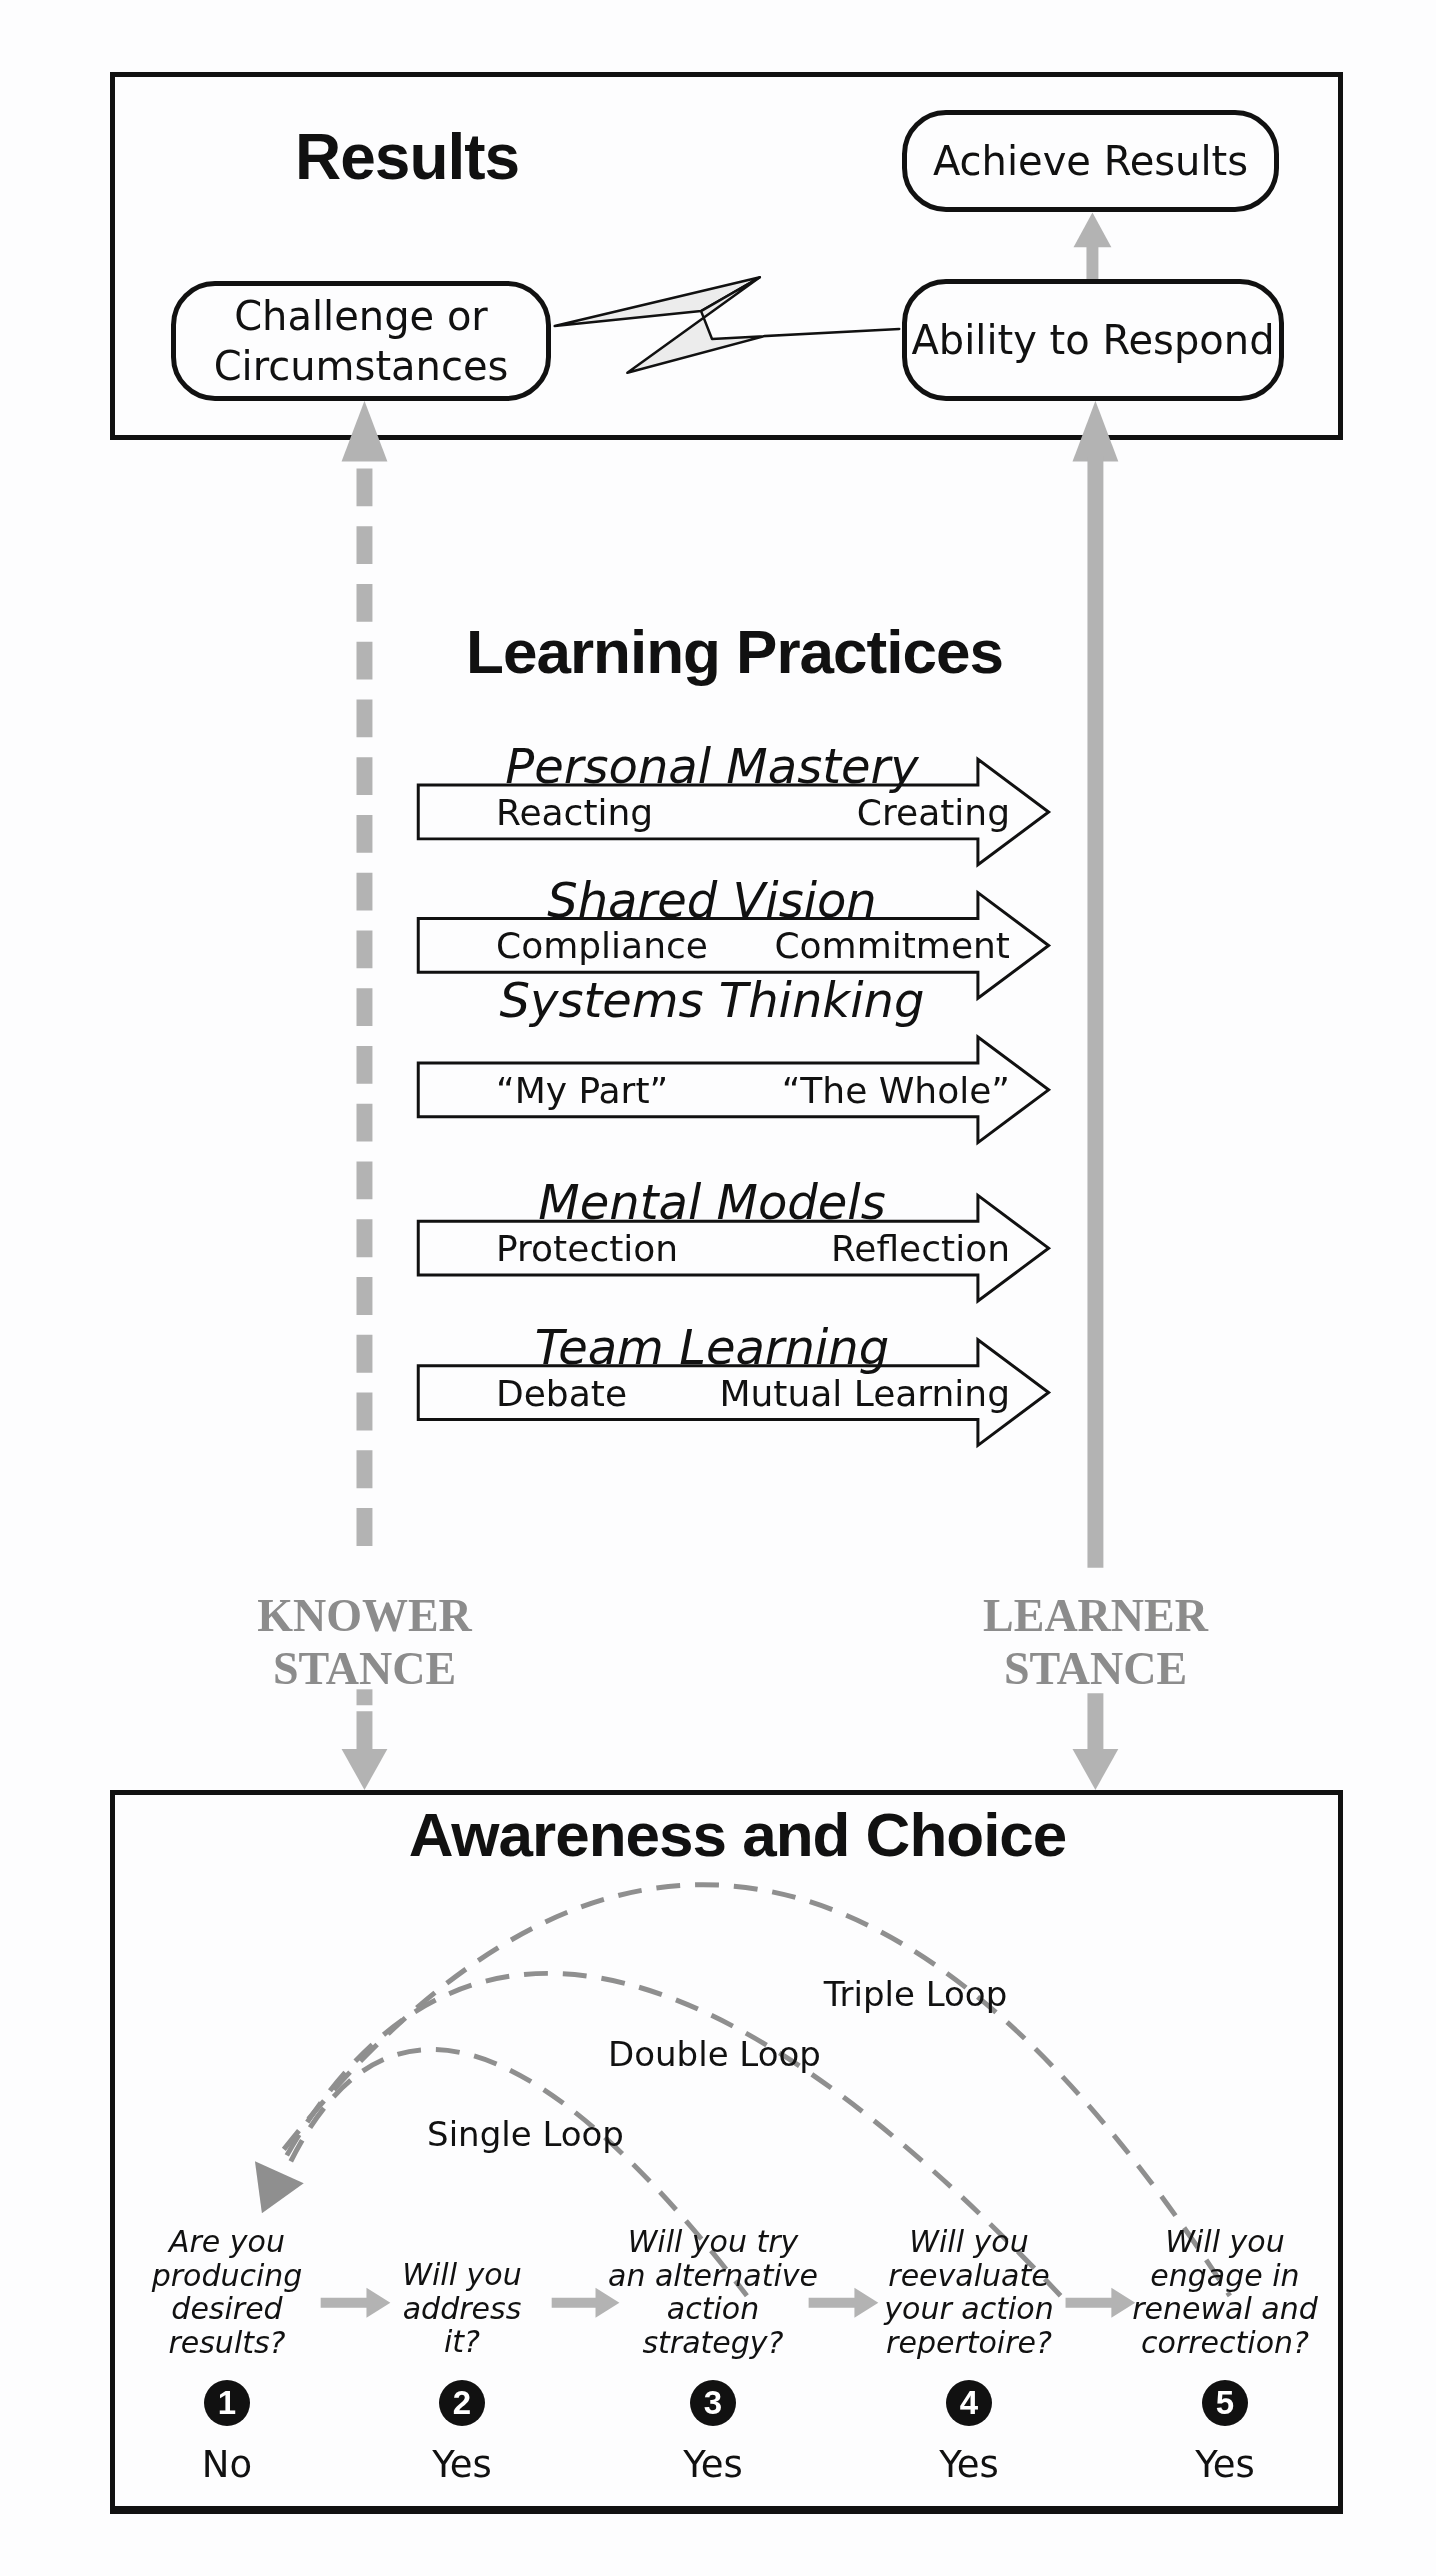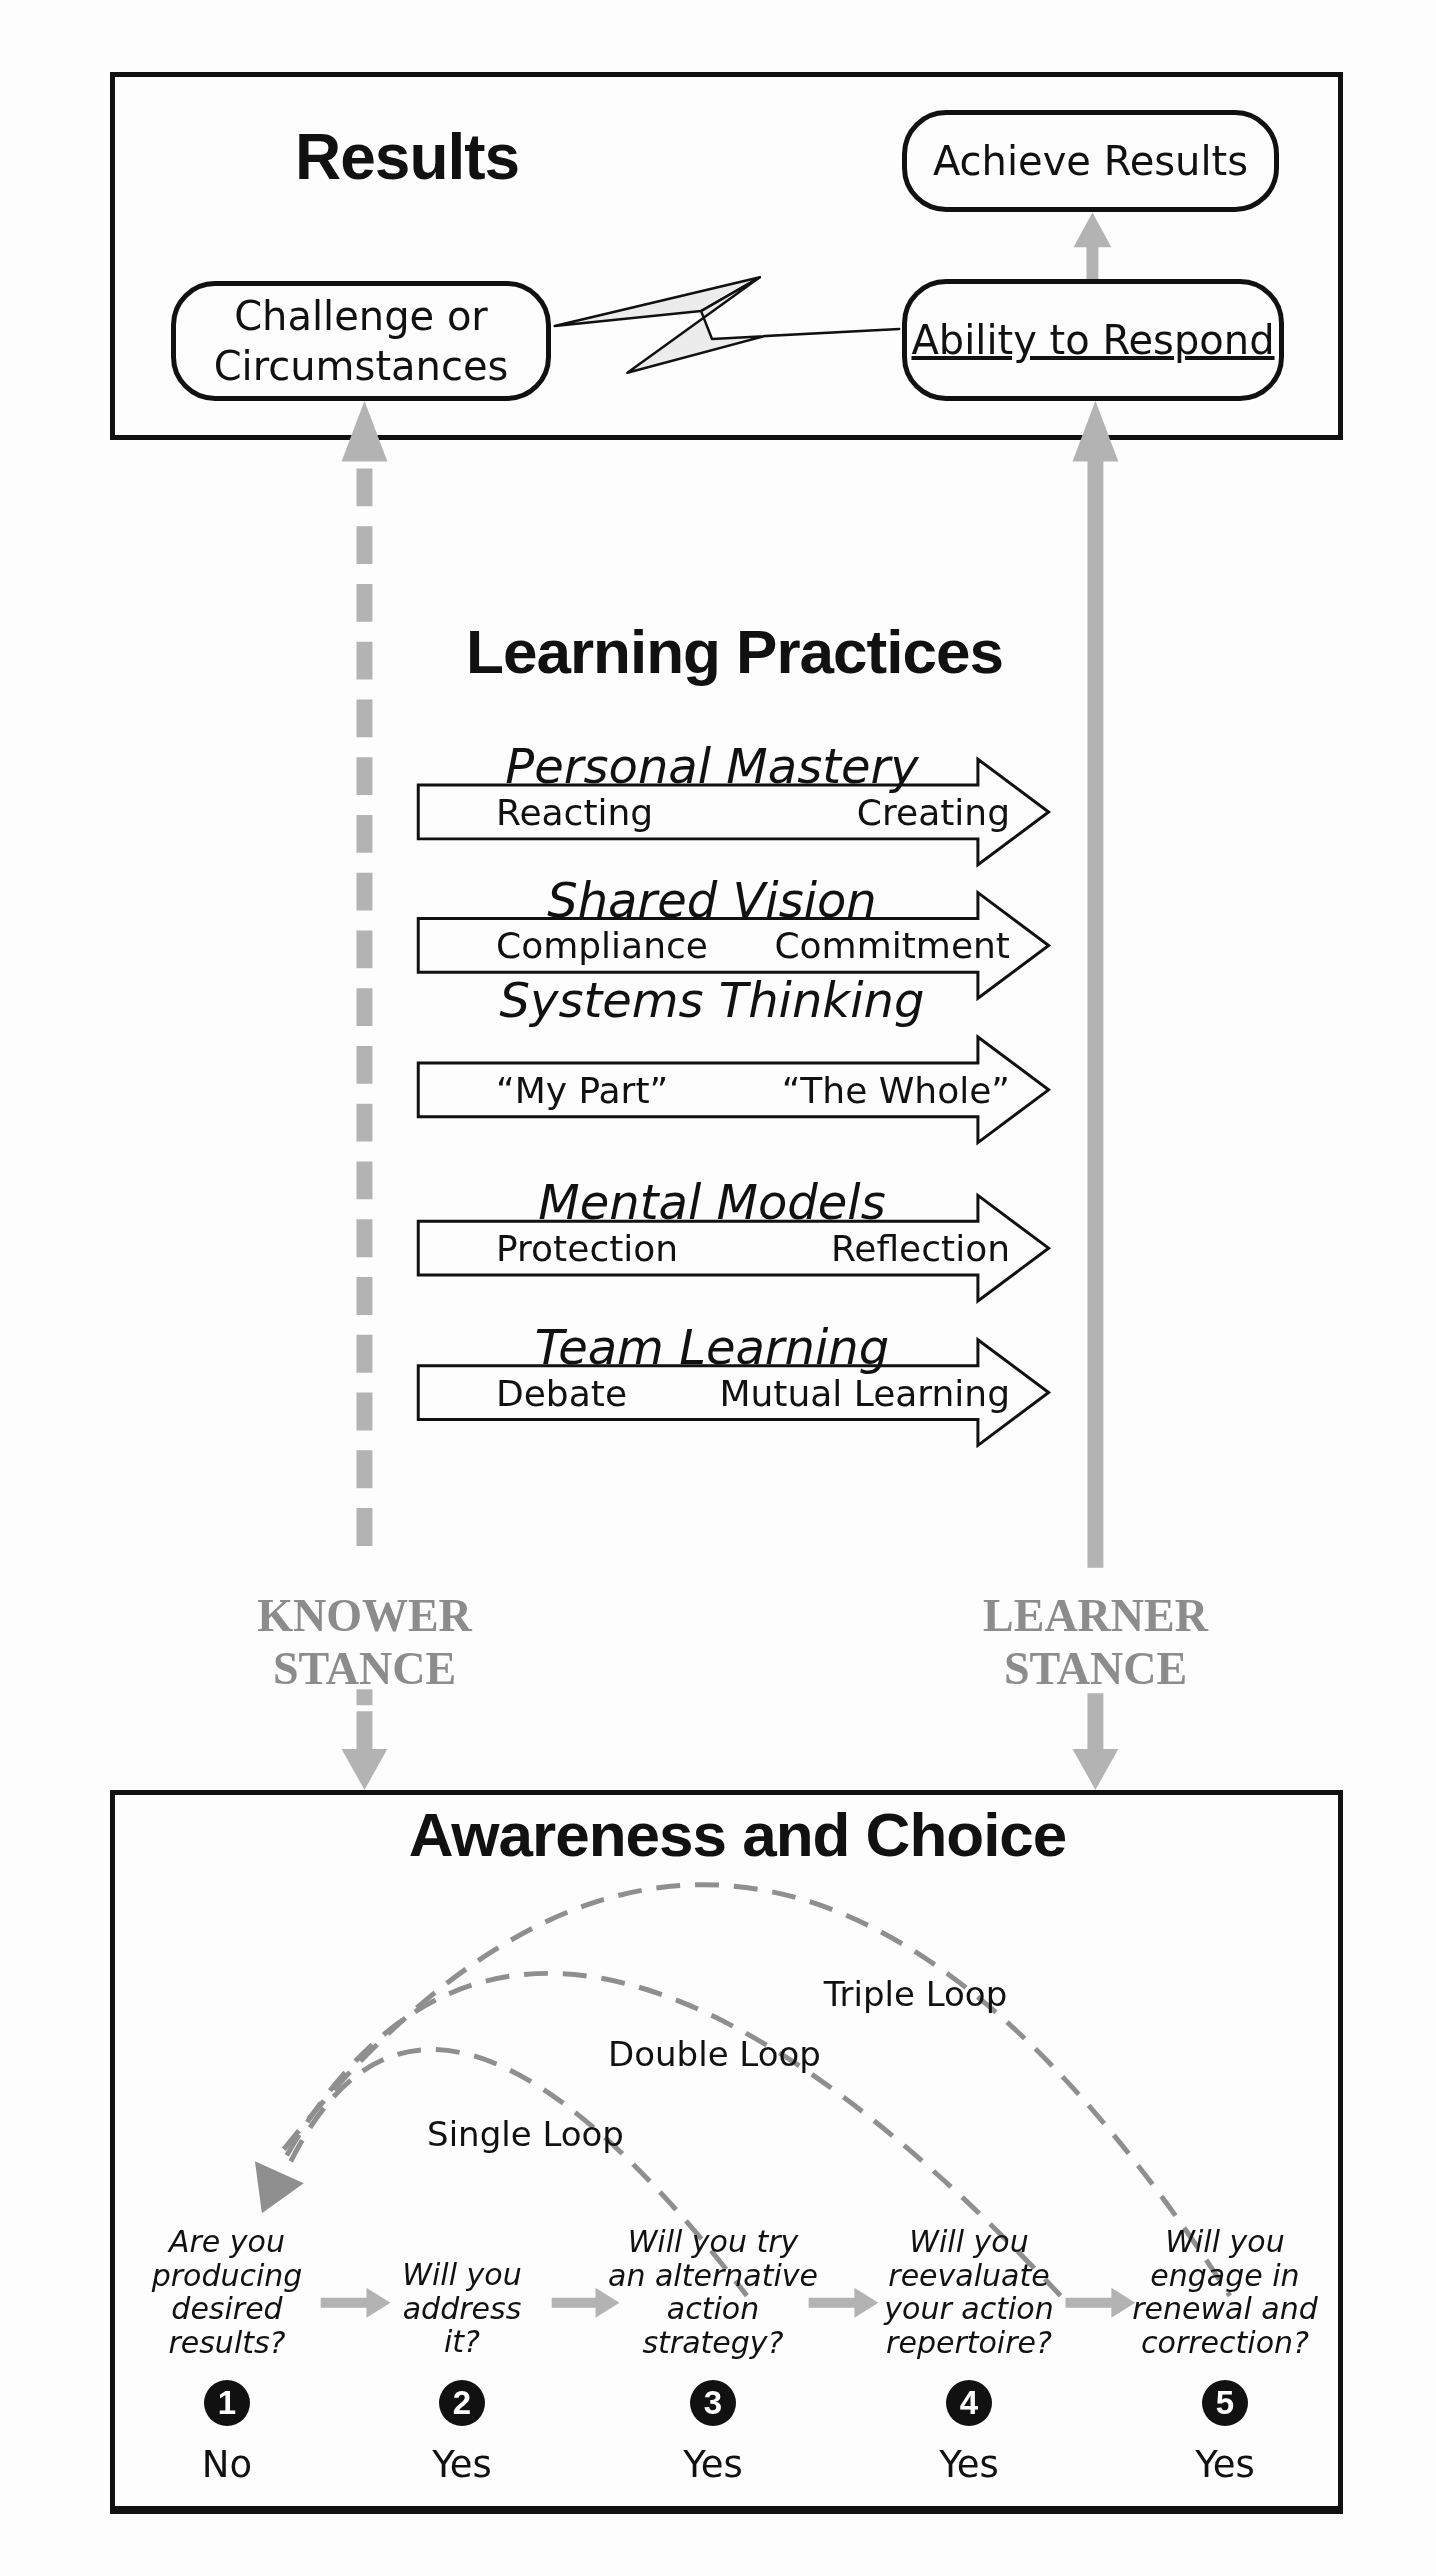--- a/index.html
+++ b/index.html
@@ -138,21 +138,21 @@
 
   <div class="pill" style="left:171px; top:281px; width:380px; height:120px;">
     <span>Challenge or
 Circumstances</span>
   </div>
 
   <div class="pill" style="left:902px; top:110px; width:377px; height:102px;">
     <span>Achieve Results</span>
   </div>
 
-  <div class="pill" style="left:902px; top:279px; width:382px; height:122px;text-decoration:underline;">
+  <div class="pill" style="left:902px; top:279px; width:382px; height:122px;">
     <span>Ability to Respond</span>
   </div>
 
   <div class="big-title" style="left:336px; top:616px; width:797px; text-align:center; font-size:62px;">Learning Practices</div>
 
   <div class="practice-label" style="left:413px; top:738px;">Personal Mastery</div>
   <div class="practice-row" style="top:785px;">
     <span>Reacting</span>
     <span>Creating</span>
   </div>

